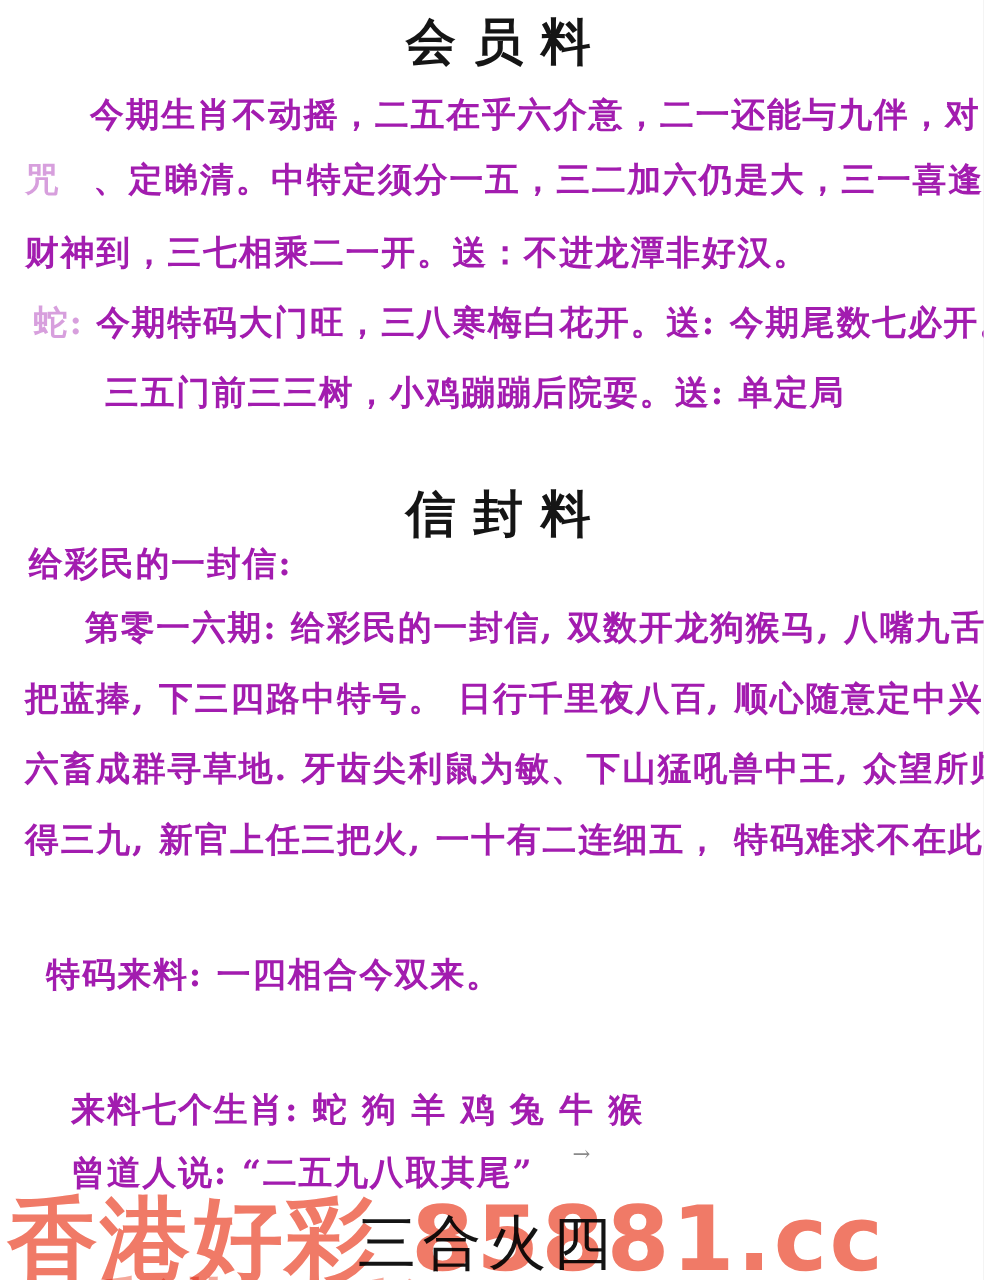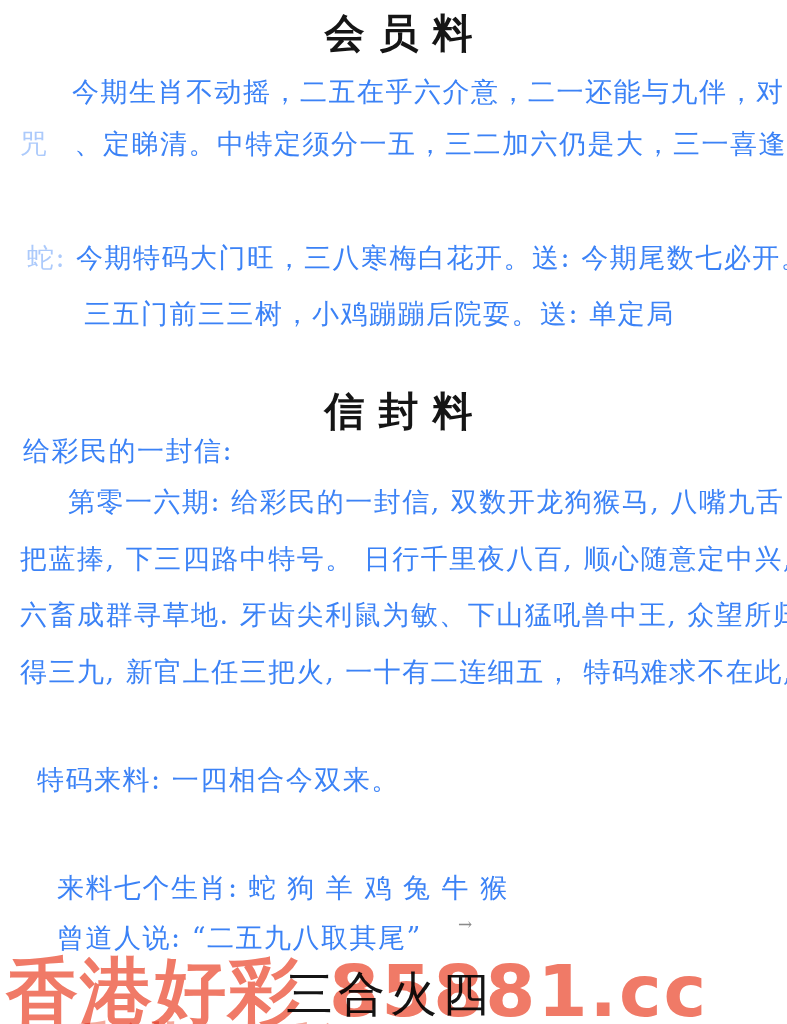--- a/index.html
+++ b/index.html
@@ -18,21 +18,22 @@
     font-size:40px;font-weight:bold;
     letter-spacing:14px;
     color:#151515;
     white-space:nowrap;
   }
   .line{
     position:absolute;
     font-size:27px;
     letter-spacing:1.5px;
     white-space:nowrap;
-    color:#3b82f6;
+    color:#a21caf;
+    font-weight:bold;
   }
   .faded-lead{
     opacity:.42;
     filter:blur(.4px);
     margin-right:26px;
   }
   .faded-lead.tight{margin-right:10px;}
   .quote-mark{
     position:absolute;
     font-size:17px;
@@ -65,20 +66,21 @@
 <div class="page">
 
   <div class="big-title" style="top:6px;">会员料</div>
 
   <div class="line" style="top:74px;left:72px;">今期生肖不动摇，二五在乎六介意，二一还能与九伴，对</div>
 
   <div class="line" style="top:126px;left:20px;">
     <span class="faded-lead">咒</span><span>、定睇清。中特定须分一五，三二加六仍是大，三一喜逢</span>
   </div>
 
+  <div class="line" style="top:184px;left:20px;">财神到，三七相乘二一开。送：不进龙潭非好汉。</div>
 
   <div class="line" style="top:240px;left:27px;">
     <span class="faded-lead tight">蛇:</span><span>今期特码大门旺，三八寒梅白花开。送: 今期尾数七必开。</span>
   </div>
 
   <div class="line" style="top:296px;left:84px;">三五门前三三树，小鸡蹦蹦后院耍。送: 单定局</div>
 
 
   <div class="big-title" style="top:384px;">信封料</div>
 

